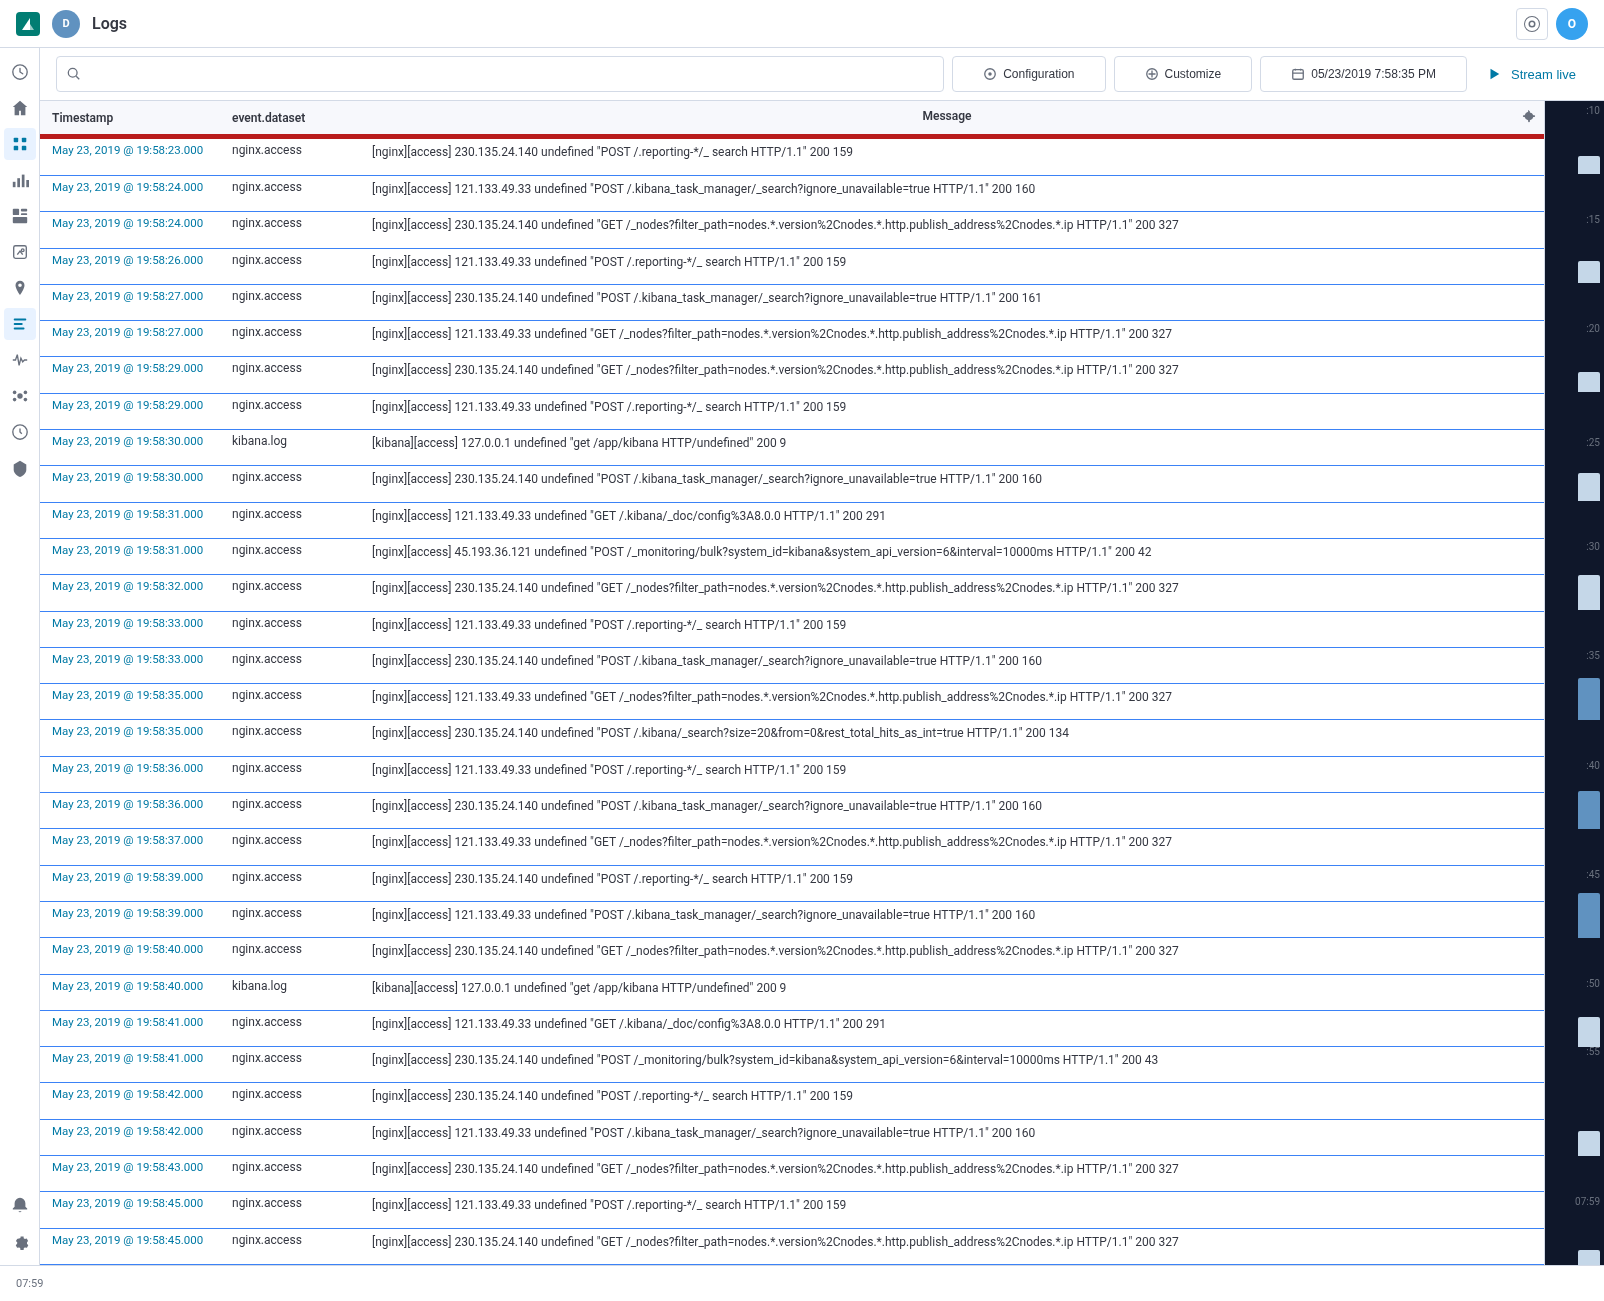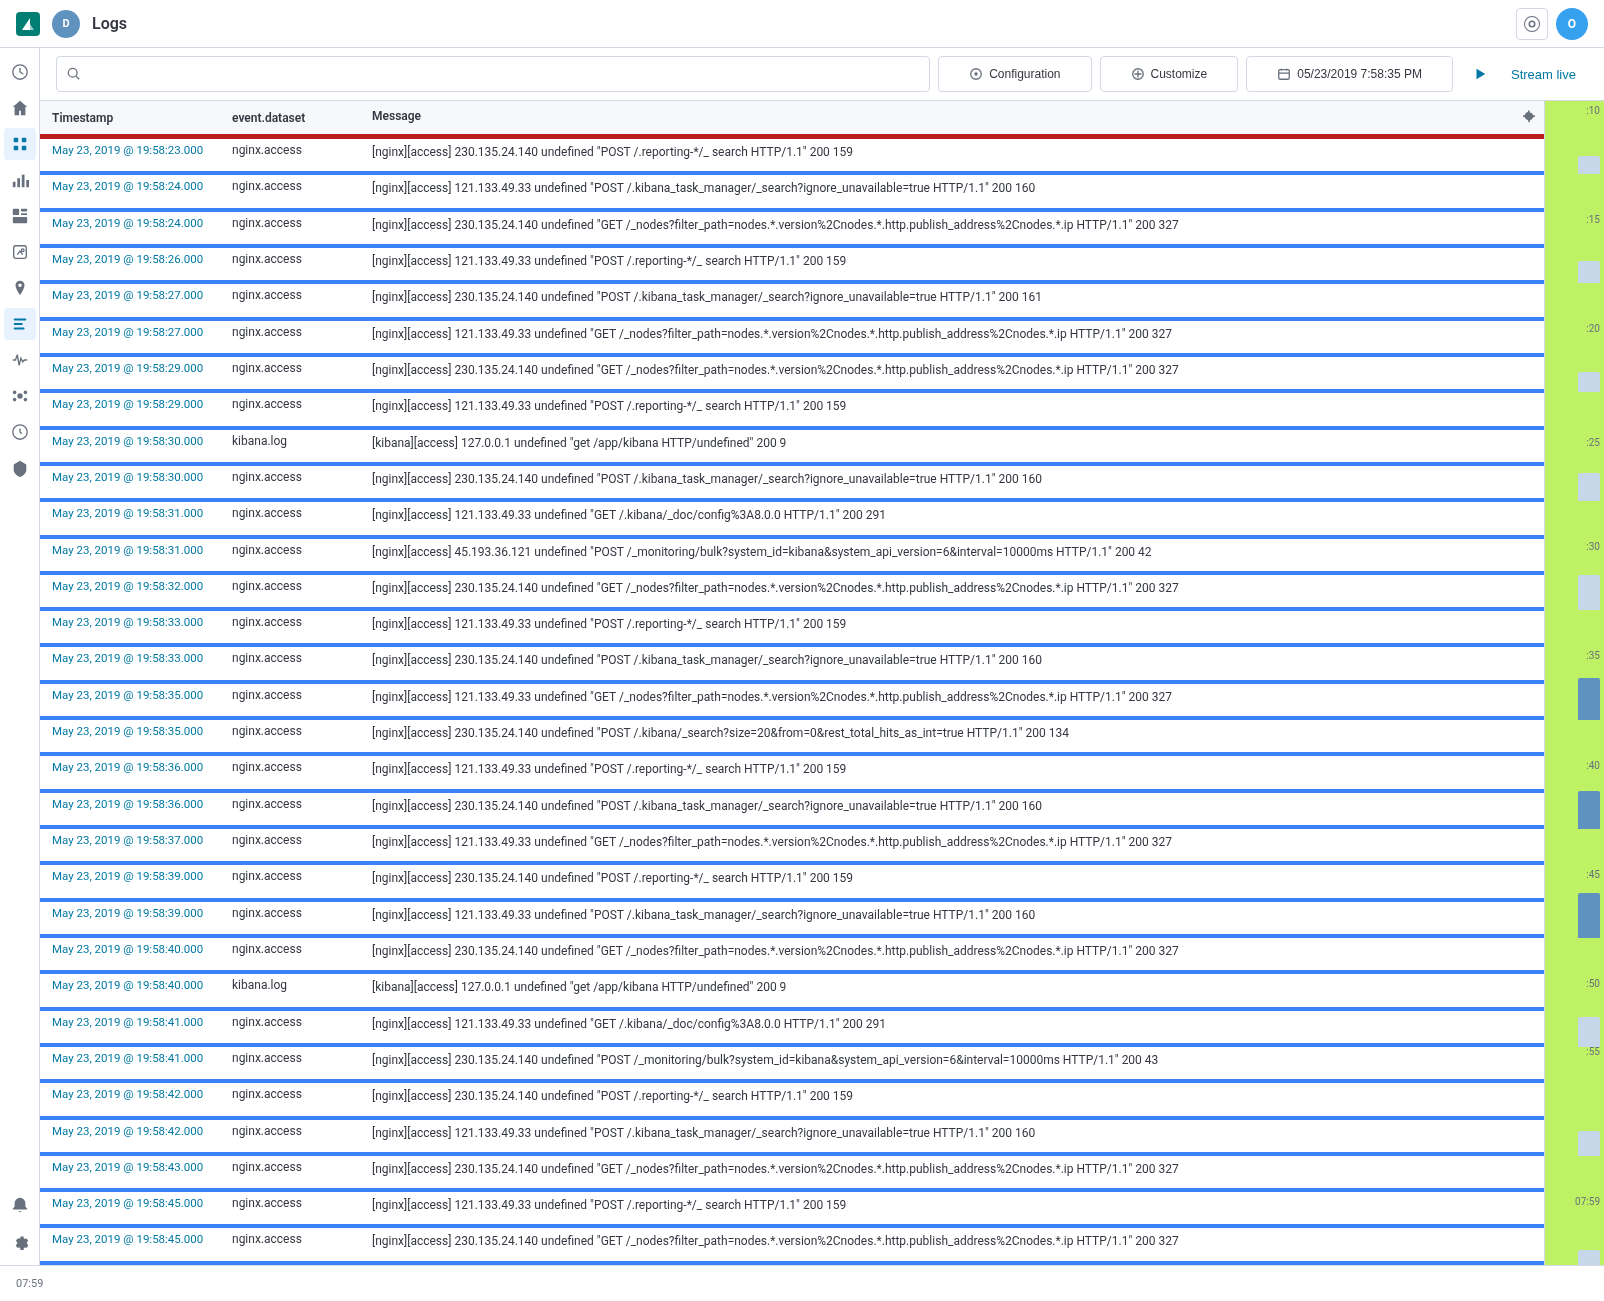--- a/index.html
+++ b/index.html
@@ -29,40 +29,40 @@
     
     .content { flex: 1; display: flex; flex-direction: column; overflow: hidden; }
 
     
     .toolbar { display: flex; align-items: center; padding: 8px 16px; border-bottom: 1px solid #d3dae6; gap: 8px; flex-shrink: 0; background: #fff; }
     .search-bar { flex: 1; display: flex; align-items: center; border: 1px solid #d3dae6; border-radius: 4px; padding: 0 10px; height: 36px; gap: 6px; }
     .search-bar svg { color: #69707d; flex-shrink: 0; }
     .search-input { border: none; outline: none; font-size: 13px; flex: 1; color: #343741; background: transparent; }
     .toolbar-btn { display: flex; align-items: center; gap: 6px; padding: 6px 30px; border: 1px solid #d3dae6; border-radius: 4px; background: #fff; cursor: pointer; font-size: 12px; color: #343741; white-space: nowrap; height: 36px; }
     .toolbar-btn svg { width: 14px; height: 14px; color: #69707d; }
-    .stream-live-btn { display: flex; align-items: center; gap: 24px; padding: 6px 12px; border: none; border-radius: 4px; background: #fff; cursor: pointer; font-size: 13px; color: #0079a5; white-space: nowrap; height: 36px; font-weight: 500; }
+    .stream-live-btn { display: flex; align-items: center; gap: 10px; padding: 6px 12px; border: none; border-radius: 4px; background: #fff; cursor: pointer; font-size: 13px; color: #0079a5; white-space: nowrap; height: 36px; font-weight: 500; }
     .stream-live-btn svg { width: 14px; height: 14px; }
 
     
     .table-container { flex: 1; overflow-y: auto; display: flex; }
     table { width: 100%; border-collapse: collapse; table-layout: fixed; }
     thead th { position: sticky; top: 0; background: #f7f8fc; border-bottom: 5px solid #b91c1c; padding: 8px 12px; text-align: left; font-weight: 600; font-size: 12px; color: #343741; z-index: 1; }
     thead th:first-child { width: 180px; }
     thead th:nth-child(2) { width: 140px; }
-    thead th:last-child { padding-right: 8px; }
+    thead th:last-child { padding-right: 8px; text-align: center; }
     .settings-icon-th { float: right; cursor: pointer; color: #69707d; }
 
-    tbody tr { border-bottom: 4px solid #3b82f6; }
+    tbody tr { border-bottom: 1px solid #3b82f6; }
     td { padding: 4px 12px; vertical-align: top; font-size: 12px; }
     td.timestamp { color: #0079a5; white-space: nowrap; font-size: 11.5px; }
     td.dataset { color: #343741; white-space: nowrap; }
     td.message { color: #343741; word-break: break-all; line-height: 1.5; }
 
     
-    .timeline { width: 60px; flex-shrink: 0; border-left: 1px solid #d3dae6; position: relative; background: #bef264; overflow: hidden; }
+    .timeline { width: 60px; flex-shrink: 0; border-left: 1px solid #d3dae6; position: relative; background: #0f172a; overflow: hidden; }
     .timeline-label { font-size: 10px; color: #69707d; position: absolute; right: 4px; }
     .timeline-bar { position: absolute; right: 20px; width: 20px; background: #c5d7e8; border-radius: 2px 2px 0 0; cursor: pointer; }
     .timeline-bar.active { background: #6092c0; }
 
     
     .bottom-bar { height: 36px; border-top: 1px solid #d3dae6; display: flex; align-items: center; padding: 0 16px; font-size: 11px; color: #69707d; flex-shrink: 0; }
   </style>
 </head>
 <body>
 

